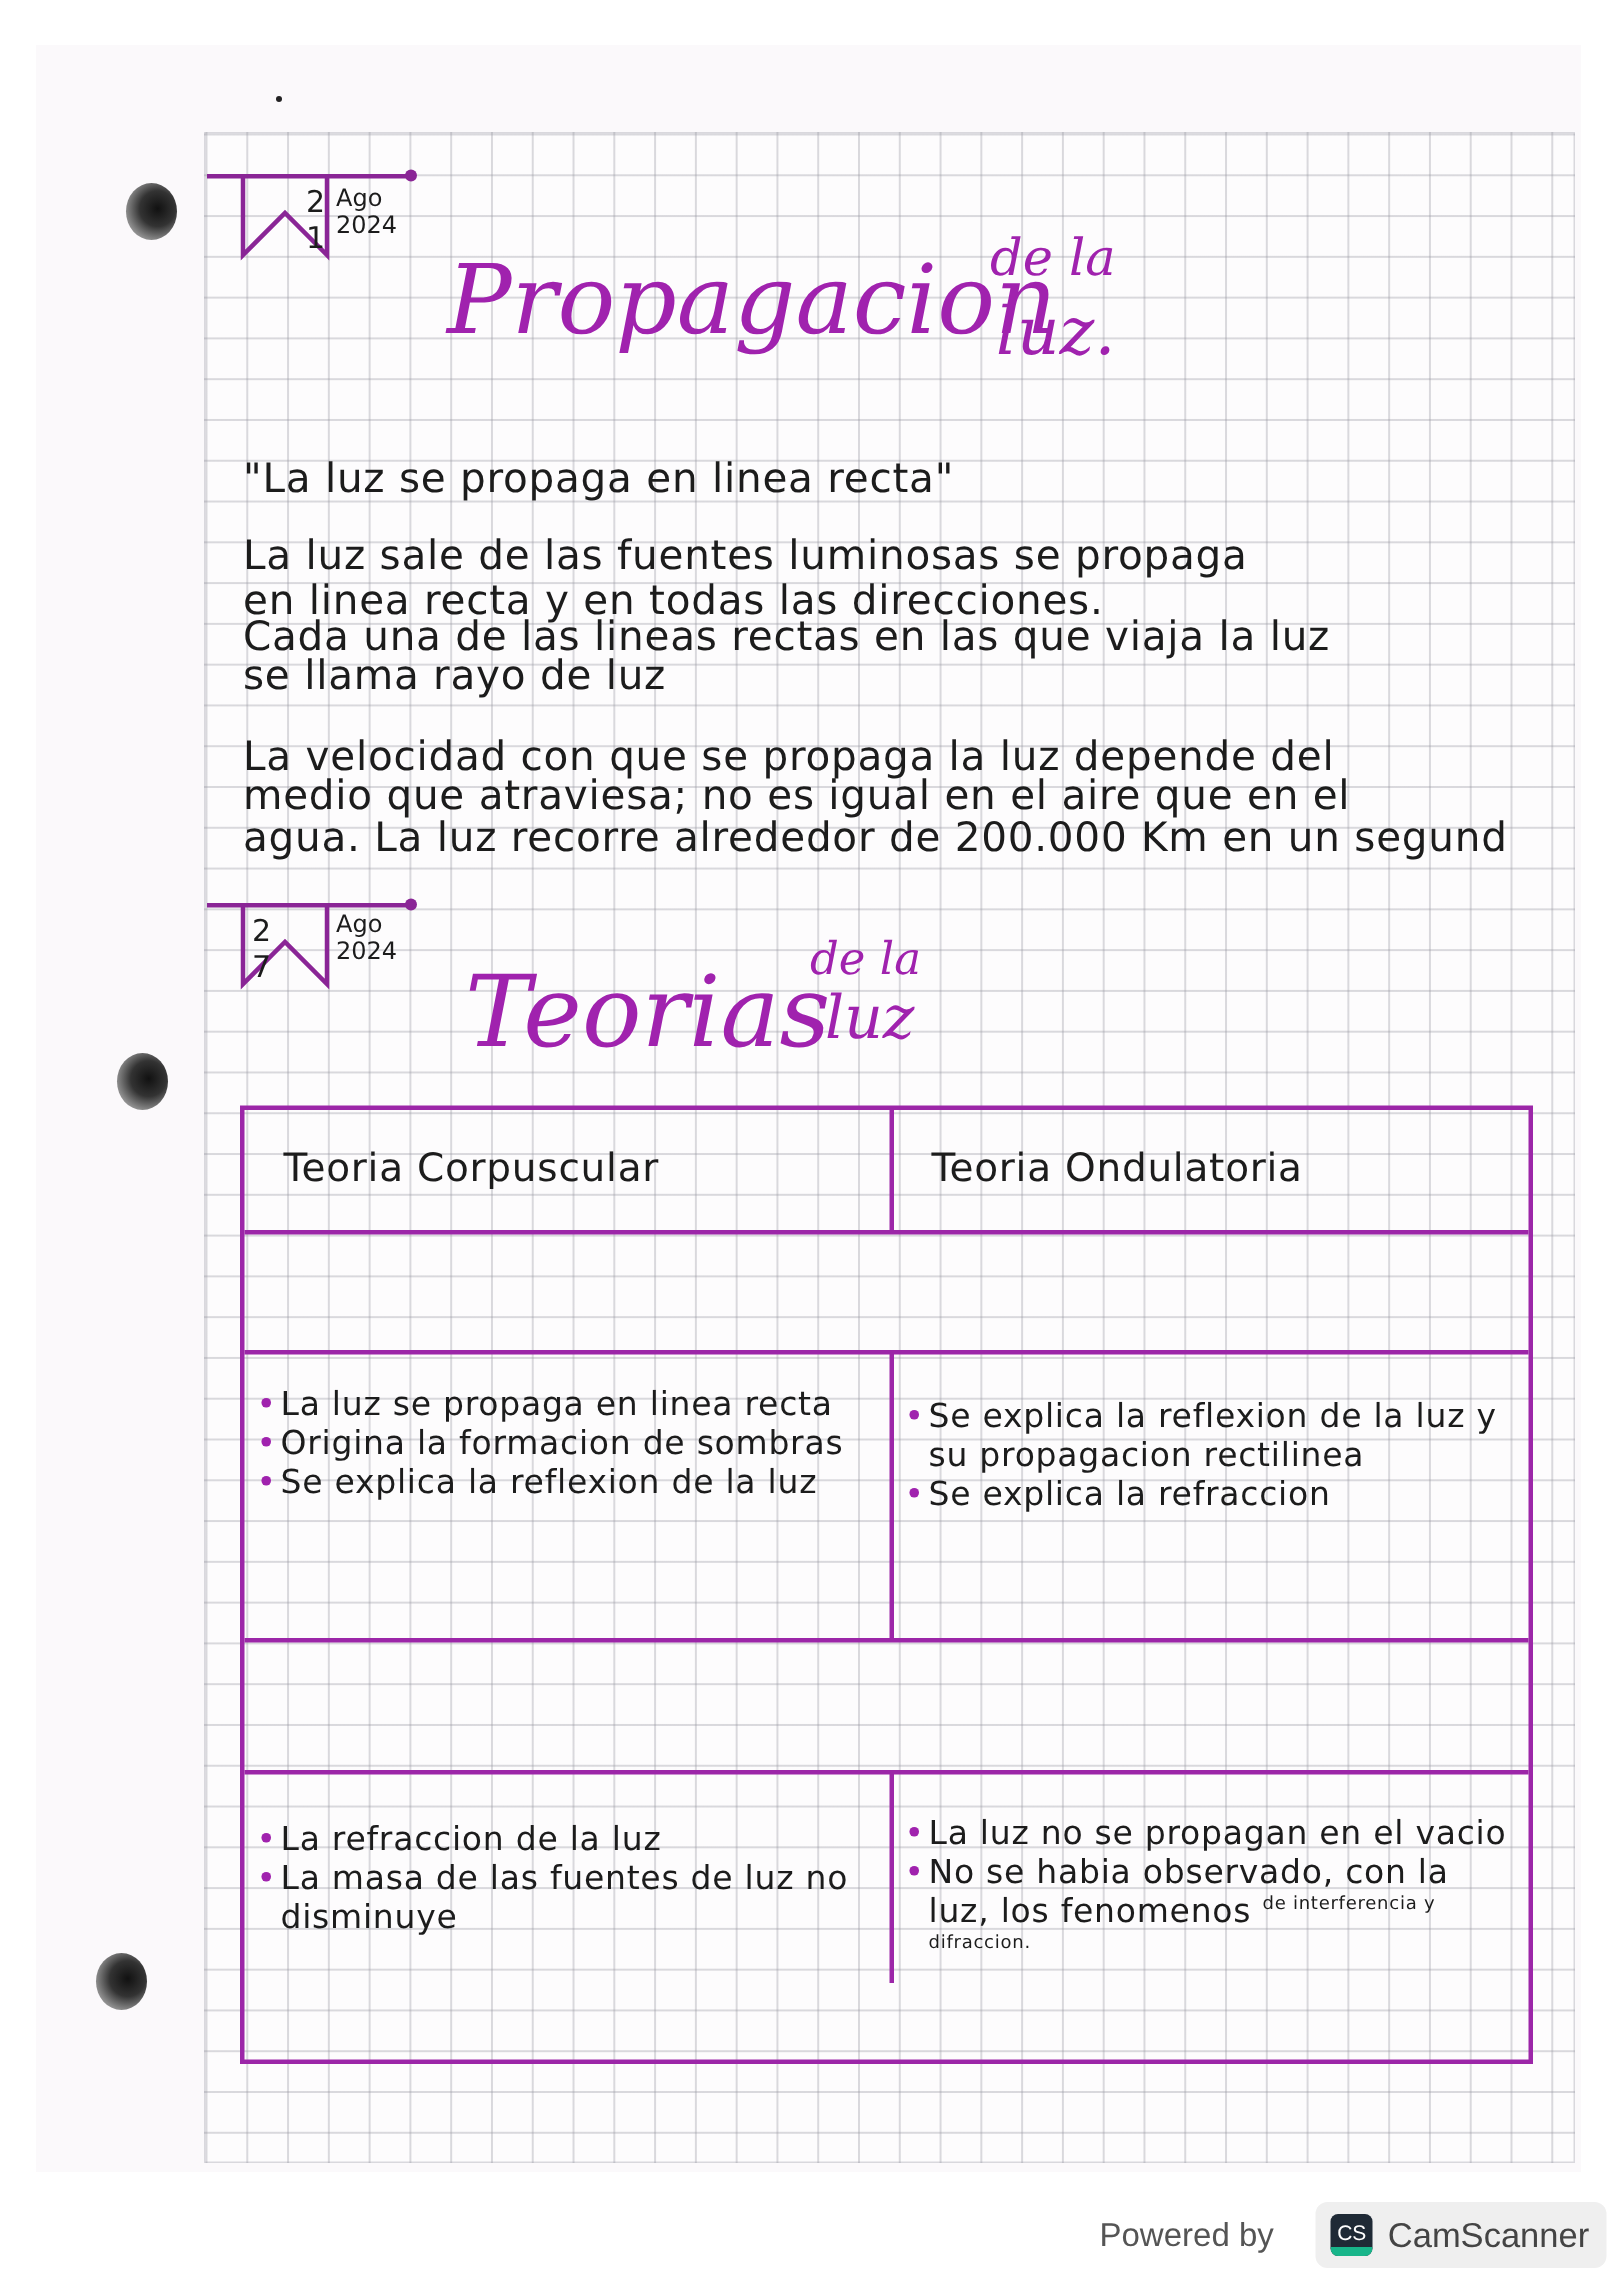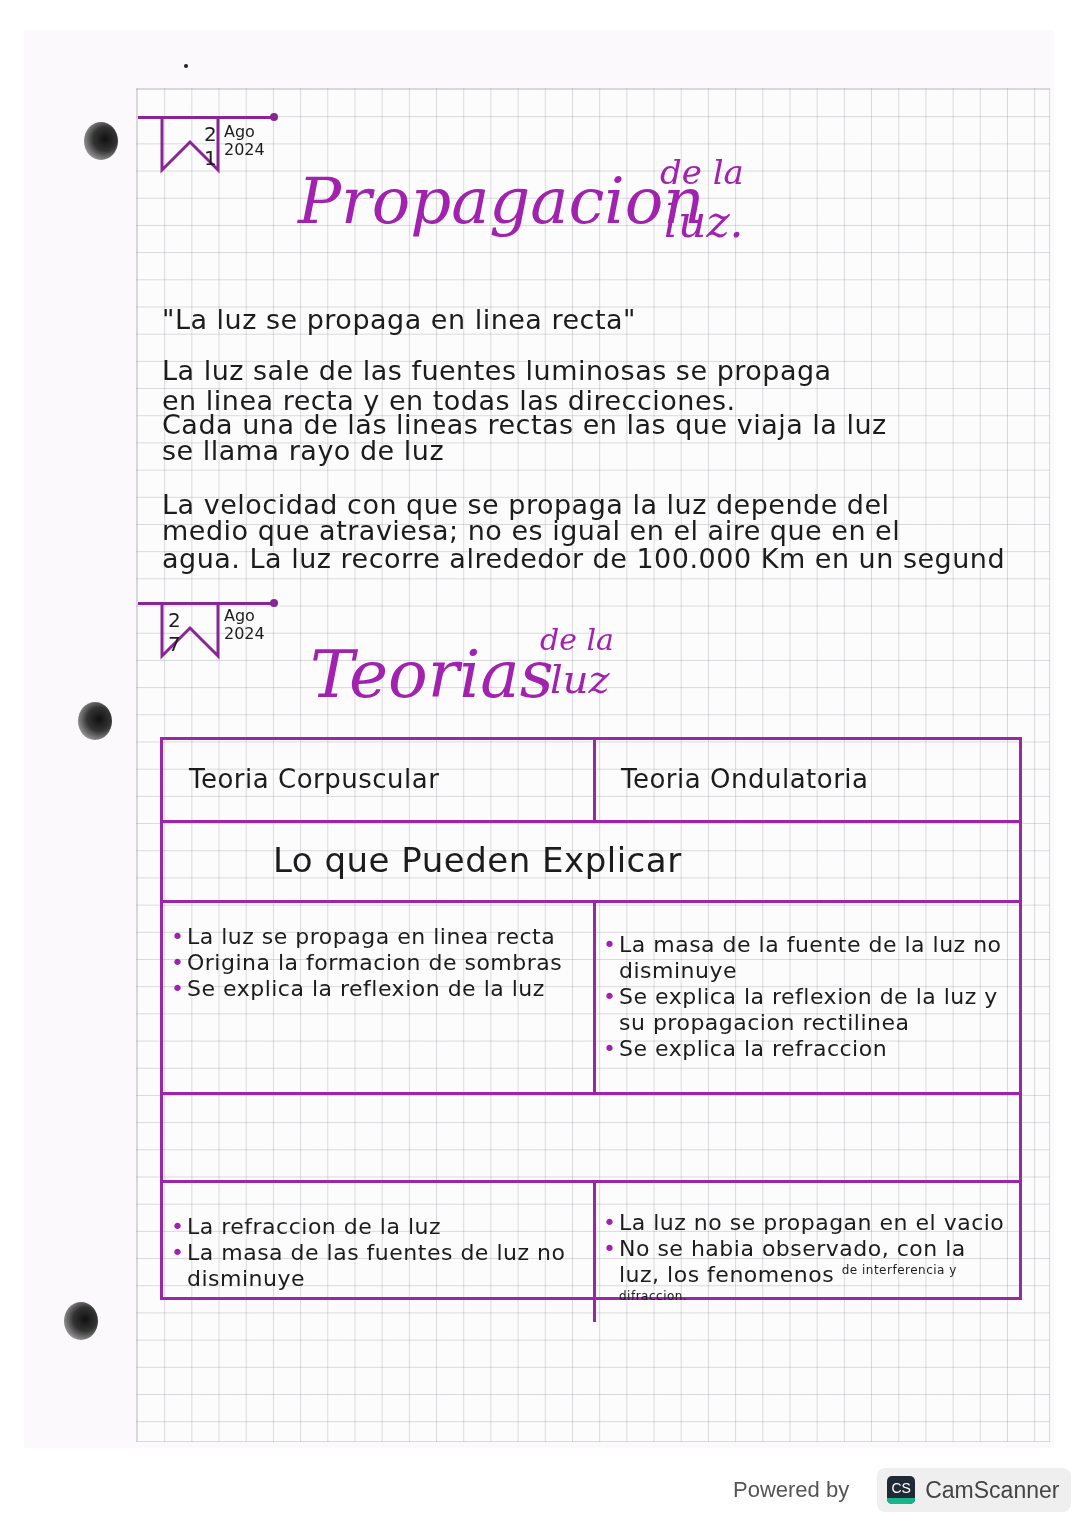--- a/index.html
+++ b/index.html
@@ -48,21 +48,21 @@
     .title-sup { position: absolute; font-family: "DejaVu Serif", serif; font-style: italic; color: #a022ae; }
 
     .para {
       position: absolute; left: 162px; width: 870px; font-size: 27px; color: #1c1c1c;
       line-height: 28px; margin: 0;
     }
     .para.tight { line-height: 22px; }
 
     
     .tbl {
-      position: absolute; left: 160px; top: 737px; width: 862px; height: 563px;
+      position: absolute; left: 160px; top: 737px; width: 862px; height: 639px;
       border: 3px solid #9c26a8; box-sizing: border-box;
     }
     .hline { position: absolute; left: 0; right: 0; height: 3px; background: #9c26a8; }
     .vline { position: absolute; width: 3px; background: #9c26a8; }
     .cell-text { position: absolute; color: #1c1c1c; font-size: 26px; }
     .row-title { position: absolute; color: #1c1c1c; font-size: 34px; }
     .bullets { position: absolute; margin: 0; padding: 0; list-style: none; font-size: 22px; line-height: 26px; color: #1c1c1c; }
     .bullets li { position: relative; padding-left: 18px; }
     .bullets li::before { content: "•"; position: absolute; left: 2px; color: #a022ae; }
     .small-note { font-size: 12px; vertical-align: super; line-height: 10px; }
@@ -108,21 +108,21 @@
 <div class="title-sup" style="left:660px; top:152px; font-size:34px;">de la</div>
 <div class="title" style="left:664px; top:196px; font-size:44px;">luz.</div>
 
 <p class="para hand" style="top:306px;">"La luz se propaga en linea recta"</p>
 <p class="para hand tight" style="top:360px;">La luz sale de las fuentes luminosas se propaga</p>
 <p class="para hand tight" style="top:390px;">en linea recta y en todas las direcciones.</p>
 <p class="para hand tight" style="top:414px;">Cada una de las lineas rectas en las que viaja la luz</p>
 <p class="para hand tight" style="top:440px;">se llama rayo de luz</p>
 <p class="para hand tight" style="top:494px;">La velocidad con que se propaga la luz depende del</p>
 <p class="para hand tight" style="top:520px;">medio que atraviesa; no es igual en el aire que en el</p>
-<p class="para hand tight" style="top:548px;">agua. La luz recorre alrededor de 100.000 Km en un segund</p>
+<p class="para hand tight" style="top:548px;">agua. La luz recorre alrededor de 200.000 Km en un segund</p>
 
 <div class="date-flag" style="left:138px; top:602px;">
   <div class="rule" style="width:136px;"></div>
   <div class="rule-dot" style="left:132px;"></div>
   <svg width="62" height="56" viewBox="0 0 62 56">
     <polyline points="2,0 2,52 30,24 58,52 58,0" fill="none" stroke="#8a2596" stroke-width="3"></polyline>
   </svg>
   <span class="date-day" style="left:30px; top:6px;">2 7</span>
   <span class="date-month" style="left:86px; top:6px;">Ago</span>
   <span class="date-year" style="left:86px; top:24px;">2024</span>
@@ -137,29 +137,27 @@
   <div class="hline" style="top:160px;"></div>
   <div class="hline" style="top:352px;"></div>
   <div class="hline" style="top:440px;"></div>
   <div class="vline" style="left:430px; top:0; height:80px;"></div>
   <div class="vline" style="left:430px; top:160px; height:192px;"></div>
   <div class="vline" style="left:430px; top:440px; height:142px;"></div>
 
   <span class="cell-text hand" style="left:26px; top:24px;">Teoria Corpuscular</span>
   <span class="cell-text hand" style="left:458px; top:24px;">Teoria Ondulatoria</span>
 
-  <span class="row-title hand" style="left:110px; top:100px;">Lo que Pueden Explicar</span>
 
   <ul class="bullets hand" style="left:6px; top:184px; width:410px;">
     <li>La luz se propaga en linea recta</li>
     <li>Origina la formacion de sombras</li>
     <li>Se explica la reflexion de la luz</li>
   </ul>
   <ul class="bullets hand" style="left:438px; top:192px; width:410px;">
-    <li>La masa de la fuente de la luz no disminuye</li>
     <li>Se explica la reflexion de la luz y su propagacion rectilinea</li>
     <li>Se explica la refraccion</li>
   </ul>
 
 
   <ul class="bullets hand" style="left:6px; top:474px; width:410px;">
     <li>La refraccion de la luz</li>
     <li>La masa de las fuentes de luz no disminuye</li>
   </ul>
   <ul class="bullets hand" style="left:438px; top:470px; width:410px;">

